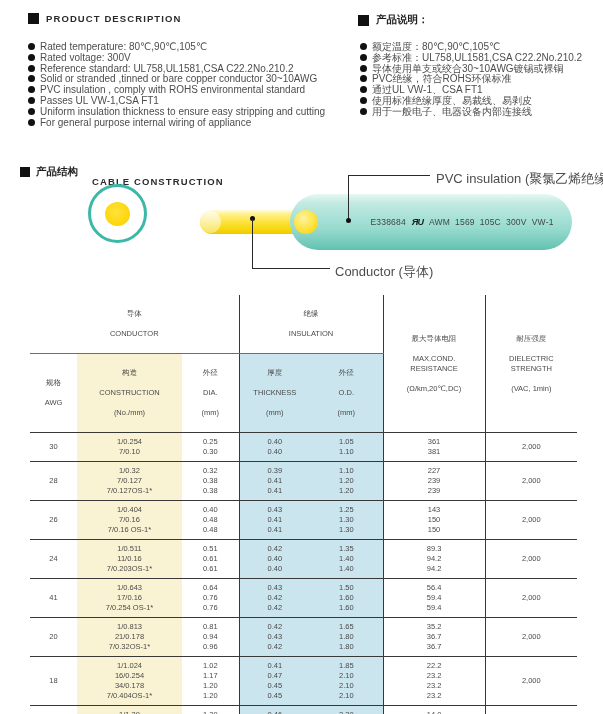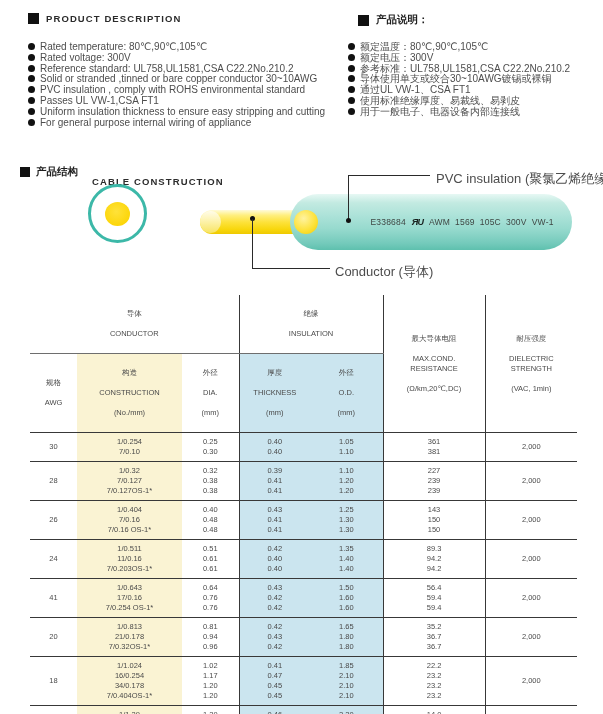--- a/index.html
+++ b/index.html
@@ -101,36 +101,36 @@
     <div class="b-row">
         <span class="dot"></span>
         <span class="b-txt">For general purpose internal wiring of appliance</span>
       </div>
   </div>
 
   <div class="sec-heading" style="left:358px; top:13px;justify-content:flex-end;">
     <span class="sq"></span>
     <span class="h-zh">产品说明：</span>
   </div>
-  <div class="bullets" style="left:348px; top:42px; width:243px; overflow:hidden;">
+  <div class="bullets" style="left:360px; top:42px; width:243px; overflow:hidden;">
     <div class="b-row">
         <span class="dot"></span>
         <span class="b-txt">额定温度：80℃,90℃,105℃</span>
       </div>
     <div class="b-row">
         <span class="dot"></span>
-        <span class="b-txt">额定电压：300V</span>
-      </div>
-    <div class="b-row">
-        <span class="dot"></span>
         <span class="b-txt">参考标准：UL758,UL1581,CSA C22.2No.210.2</span>
       </div>
     <div class="b-row">
         <span class="dot"></span>
         <span class="b-txt">导体使用单支或绞合30~10AWG镀锡或裸铜</span>
+      </div>
+    <div class="b-row">
+        <span class="dot"></span>
+        <span class="b-txt">PVC绝缘，符合ROHS环保标准</span>
       </div>
     <div class="b-row">
         <span class="dot"></span>
         <span class="b-txt">通过UL VW-1、CSA FT1</span>
       </div>
     <div class="b-row">
         <span class="dot"></span>
         <span class="b-txt">使用标准绝缘厚度、易裁线、易剥皮</span>
       </div>
     <div class="b-row">

